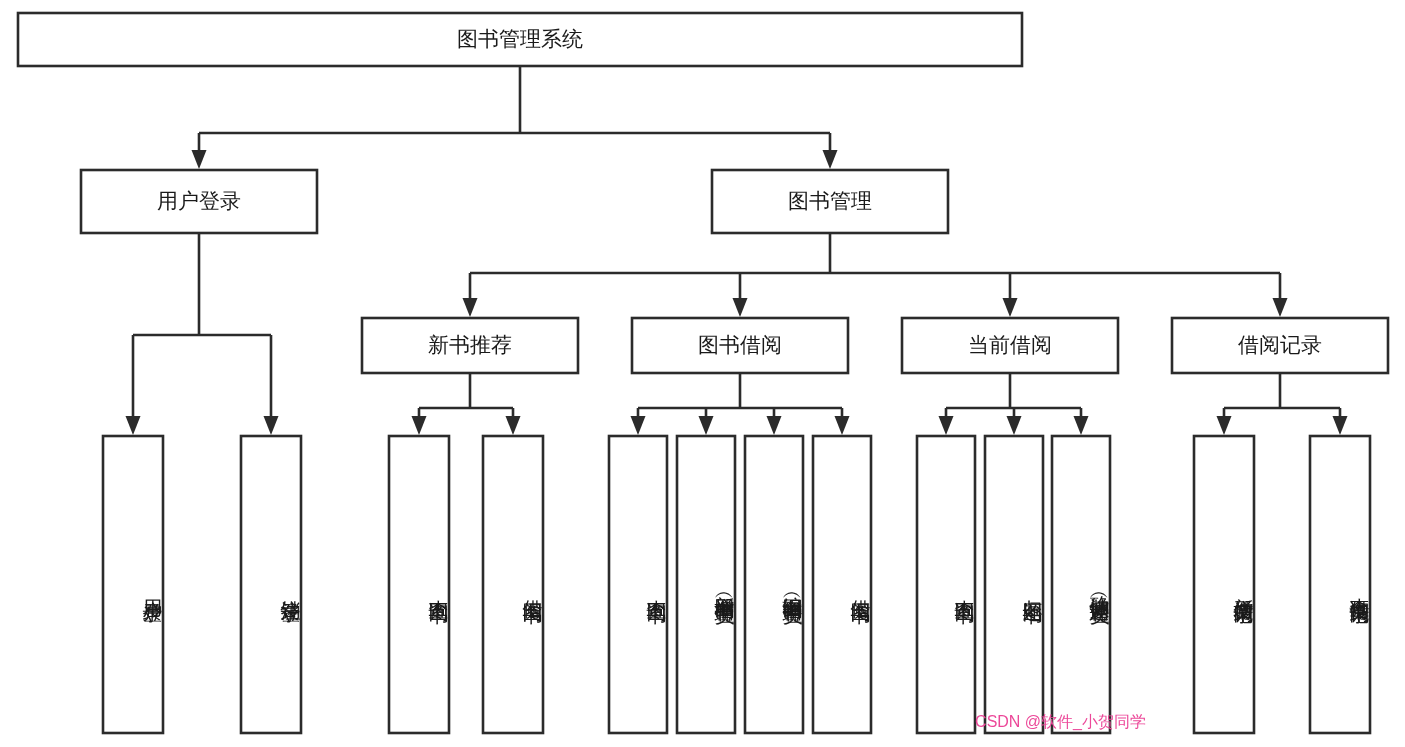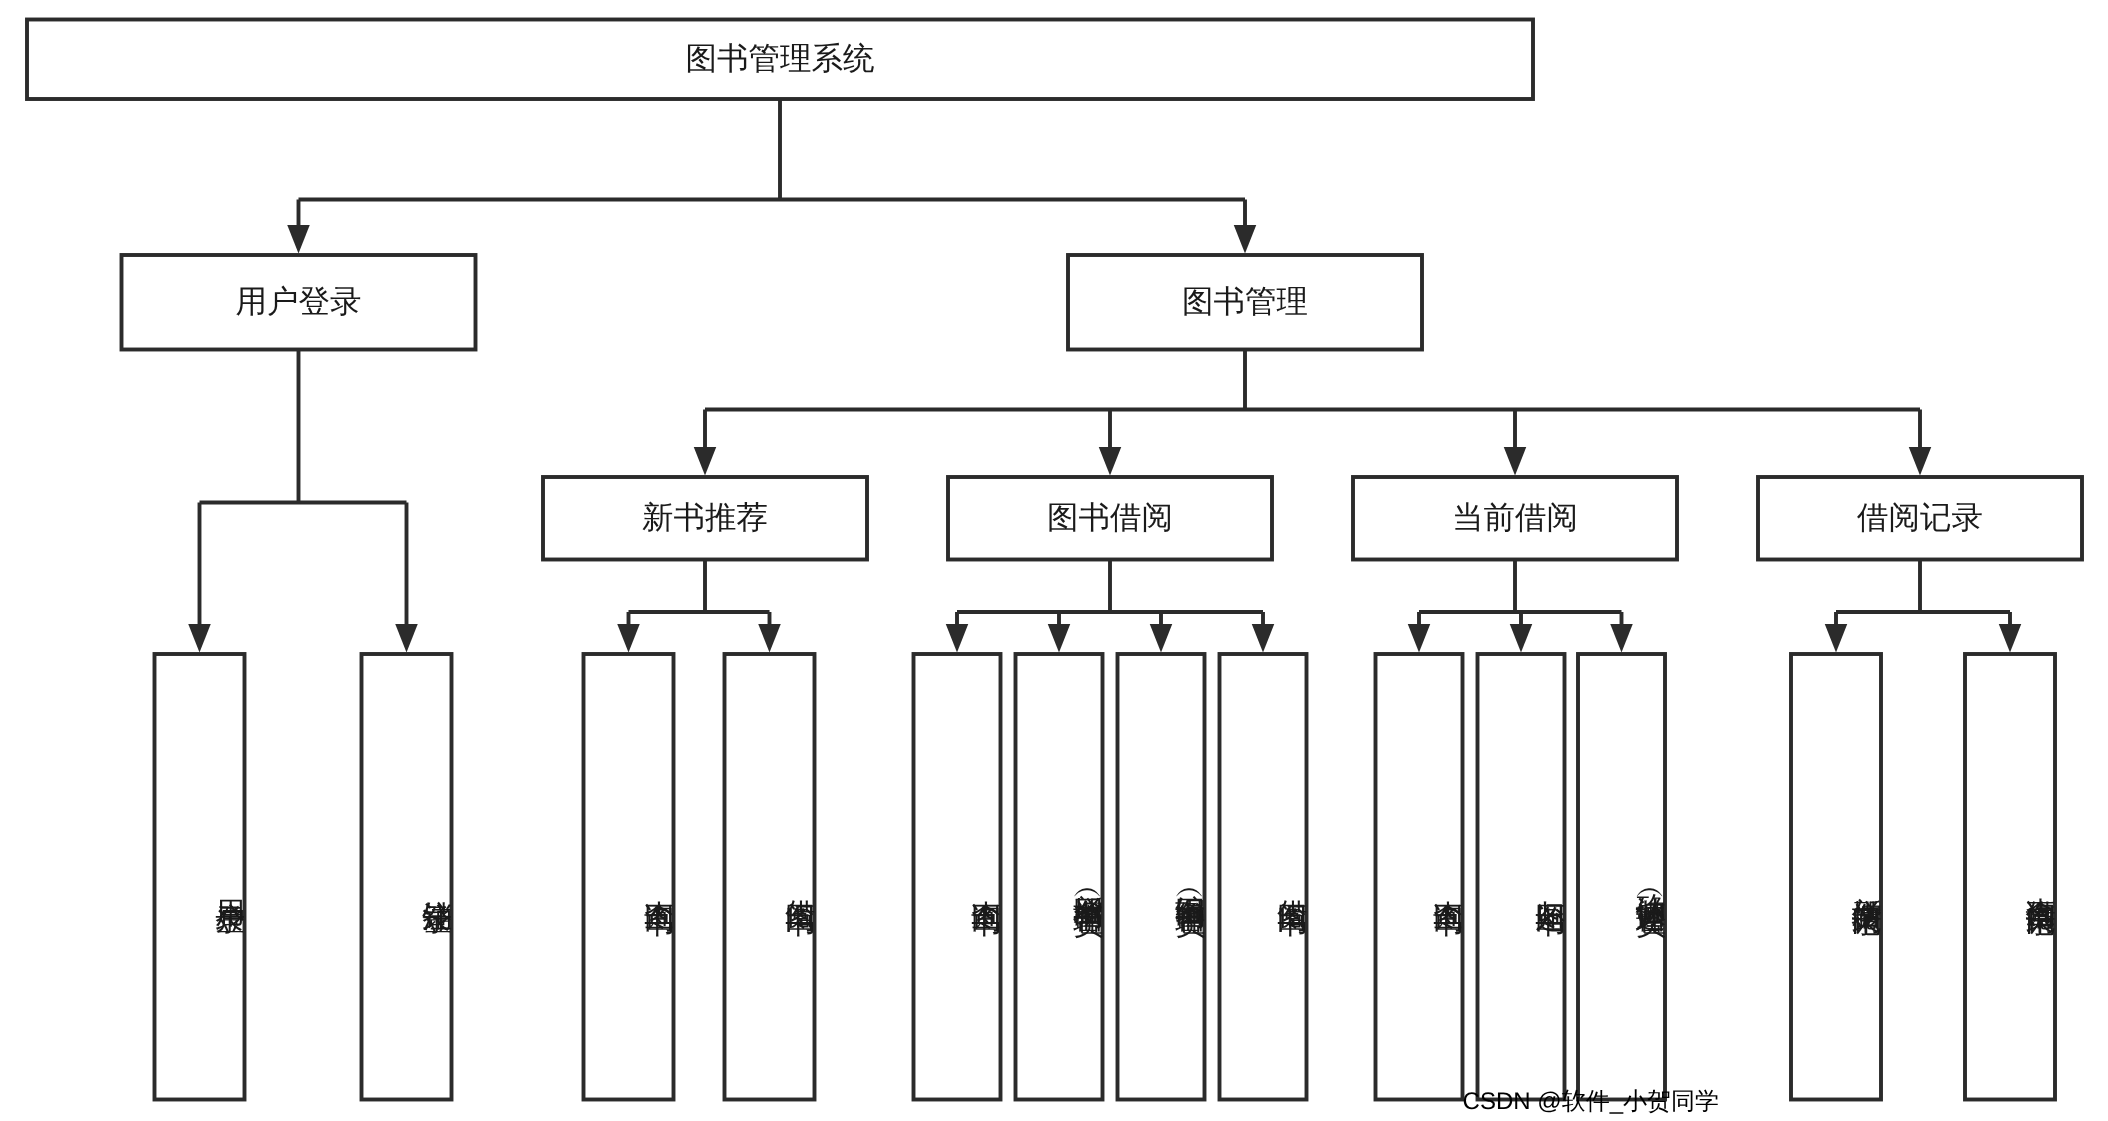--- a/index.html
+++ b/index.html
@@ -62,24 +62,24 @@
     letter-spacing: 1.5px;
     white-space: nowrap;
     display: flex;
     align-items: flex-start;
     justify-content: center;
     pointer-events: none;
   }
   .watermark {
     position: absolute;
     right: 8px;
-    bottom: 2px;
+    bottom: 14px;
     font-family: "Liberation Sans", "DejaVu Sans", sans-serif;
     font-size: 16px;
-    color: #000000;
+    color: #ec4899;
     white-space: nowrap;
     user-select: none;
   }
 </style>
 </head>
 <body>
 
 <div id="diagram-root">
 
   <svg id="flow" viewBox="0 0 1405 747">

